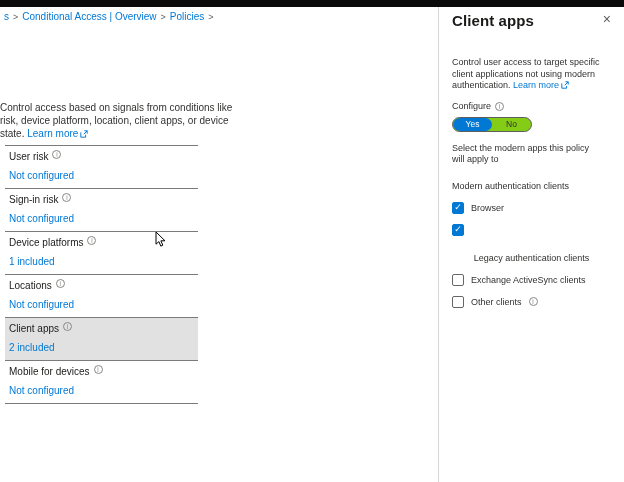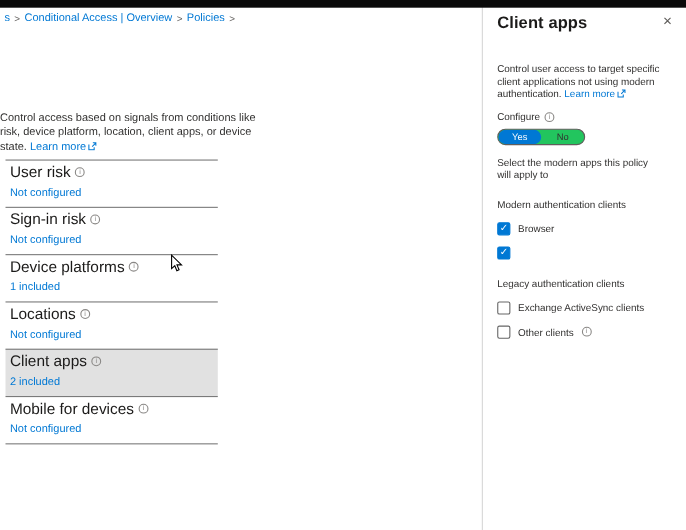--- a/index.html
+++ b/index.html
@@ -36,22 +36,22 @@
   .ext-icon { margin-left:2px; vertical-align:-1px; }
 
   
   .conditions {
     position:absolute; left:5px; top:145px; width:193px;
     border-bottom:1px solid #7a7a7a;
   }
   .cond-row { border-top:1px solid #7a7a7a; padding:4px 4px 6px; cursor:pointer; }
   .cond-row.selected { background:#e1e1e1; }
   .cond-label {
-    font-size:14px; color:#1b1a19; line-height:13px;
-    display:flex; align-items:center;
+    font-size:10px; color:#1b1a19; line-height:13px;
+    display:flex; 
   }
   .cond-value { font-size:10px; color:#0078d4; line-height:13px; margin-top:6px; }
 
   
   .info-icon {
     display:inline-block; width:9px; height:9px; flex:0 0 auto;
     border:1px solid #8a8886; border-radius:50%;
     color:#8a8886; font-size:6.5px; line-height:8px; text-align:center;
     margin-left:4px;
   }
@@ -70,33 +70,33 @@
   .panel-desc { margin-top:28px; font-size:9px; line-height:11.5px; color:#323130; }
 
   .configure-row {
     margin-top:9px; font-size:9px; color:#323130;
     display:flex; align-items:flex-end;
   }
 
   .toggle {
     margin-top:6px; width:80px; height:15px;
     border:1px solid #605e5c; border-radius:9px;
-    display:flex; overflow:hidden; background:#22c55e;
+    display:flex; overflow:hidden; background:#84cc16;
   }
   .toggle .seg {
     flex:1; display:flex; align-items:center; justify-content:center;
     font-size:8.5px; cursor:pointer; color:#323130;
   }
   .toggle .seg.on { background:#0078d4; color:#ffffff; border-radius:9px; }
 
   .select-prompt { margin-top:11px; font-size:9px; line-height:11.5px; color:#323130; width:152px; }
 
   .group-heading { font-size:9px; color:#323130; line-height:11px; }
   .group-heading.modern { margin-top:15px; }
-  .group-heading.legacy { margin-top:17px; }
+  .group-heading.legacy { margin-top:17px;text-align:center; }
 
   .check-row {
     margin-top:10px; display:flex; align-items:center; gap:7px;
     font-size:9px; color:#323130; cursor:pointer;
   }
   .checkbox {
     width:12px; height:12px; flex:0 0 auto;
     border:1px solid #666666; border-radius:2px; background:#fff;
     display:inline-flex; align-items:center; justify-content:center;
   }

